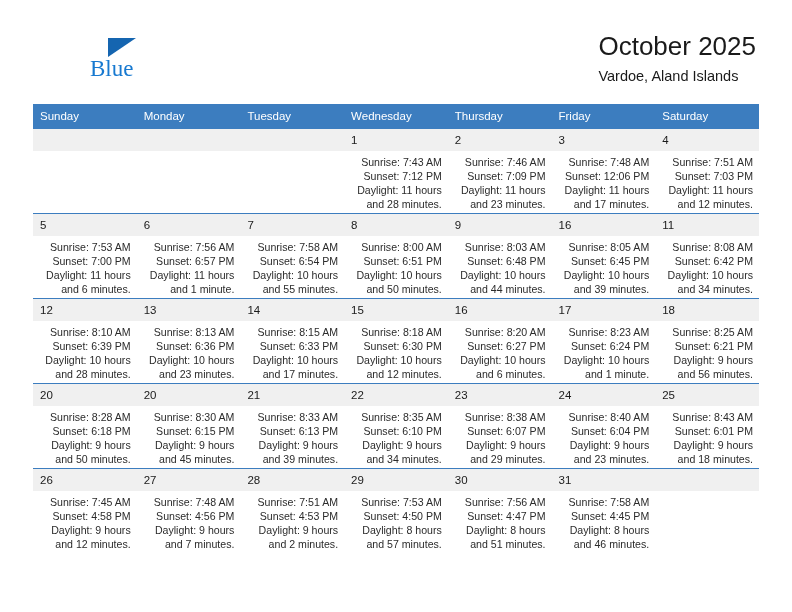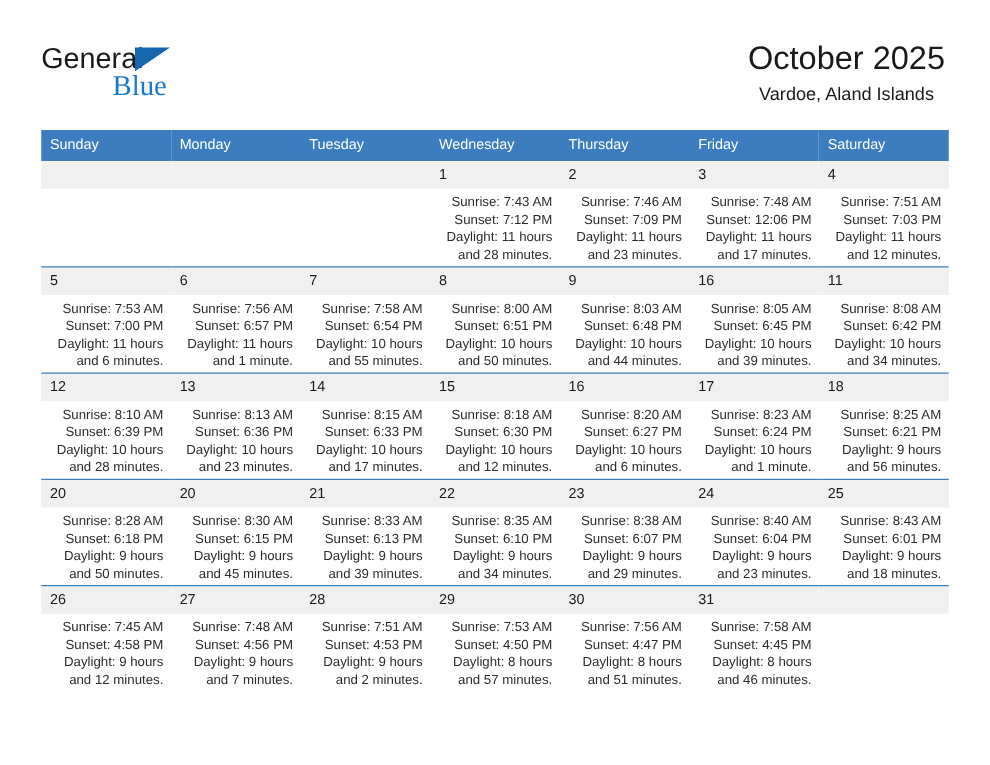--- a/index.html
+++ b/index.html
@@ -59,21 +59,21 @@
     left: 57px;
     top: 23px;
     font-size: 23px;
     color: #1779d0;
     font-family: Liberation Serif, serif;
   }
   .title-block {
     position: absolute;
     right: 36px;
     top: 30px;
-    text-align: center;
+    text-align: left;
   }
   .cal-title {
     font-size: 26px;
     color: #1a1a1a;
     line-height: 32px;
     white-space: nowrap;
   }
   .cal-subtitle {
     font-size: 14.5px;
     color: #1a1a1a;
@@ -138,21 +138,20 @@
   }
 </style>
 </head>
 <body>
 
 <div class="page">
 
   <div class="header">
 
     <div class="brand">
-      <span class="brand-general">General</span>
       <span class="brand-flag"></span>
       <span class="brand-blue">Blue</span>
     </div>
 
     <div class="title-block">
       <div class="cal-title">October 2025</div>
       <div class="cal-subtitle">Vardoe, Aland Islands</div>
     </div>
 
   </div>

